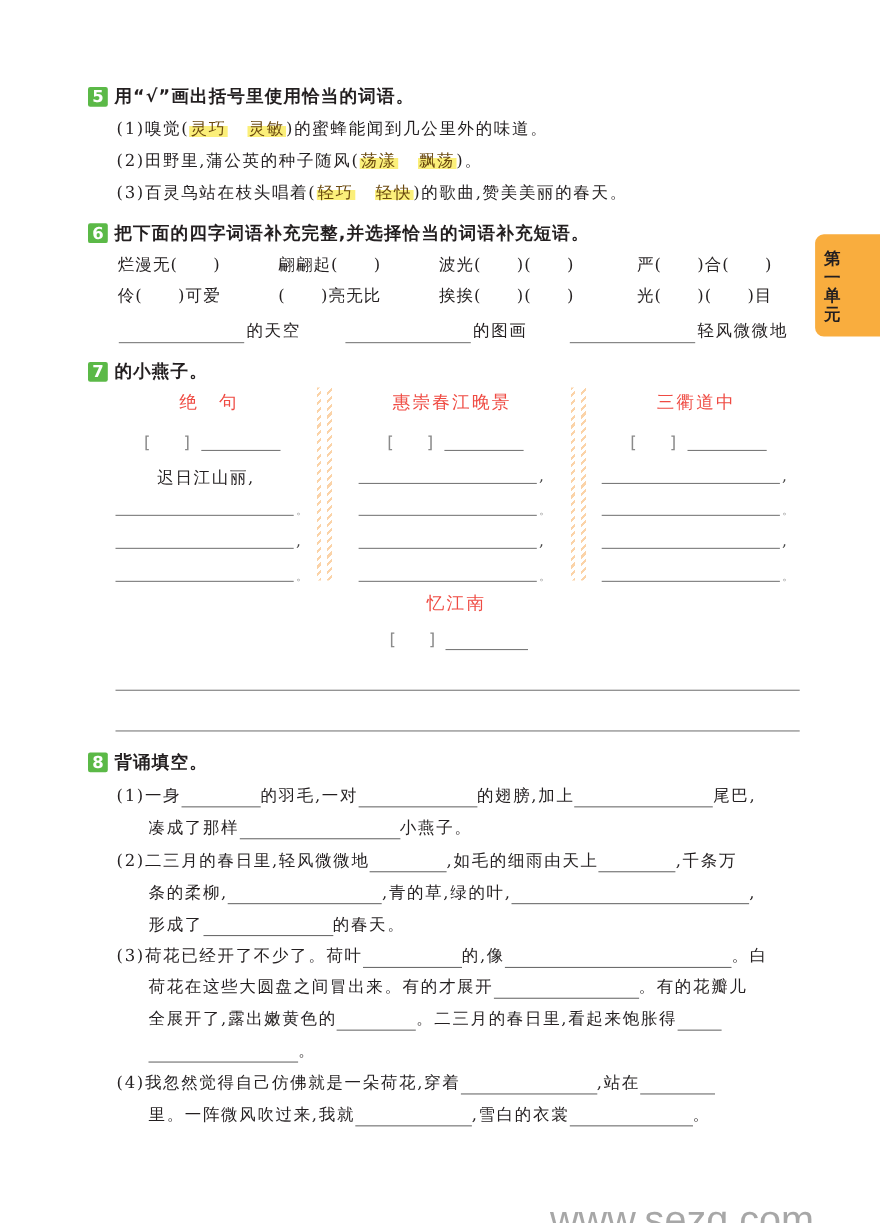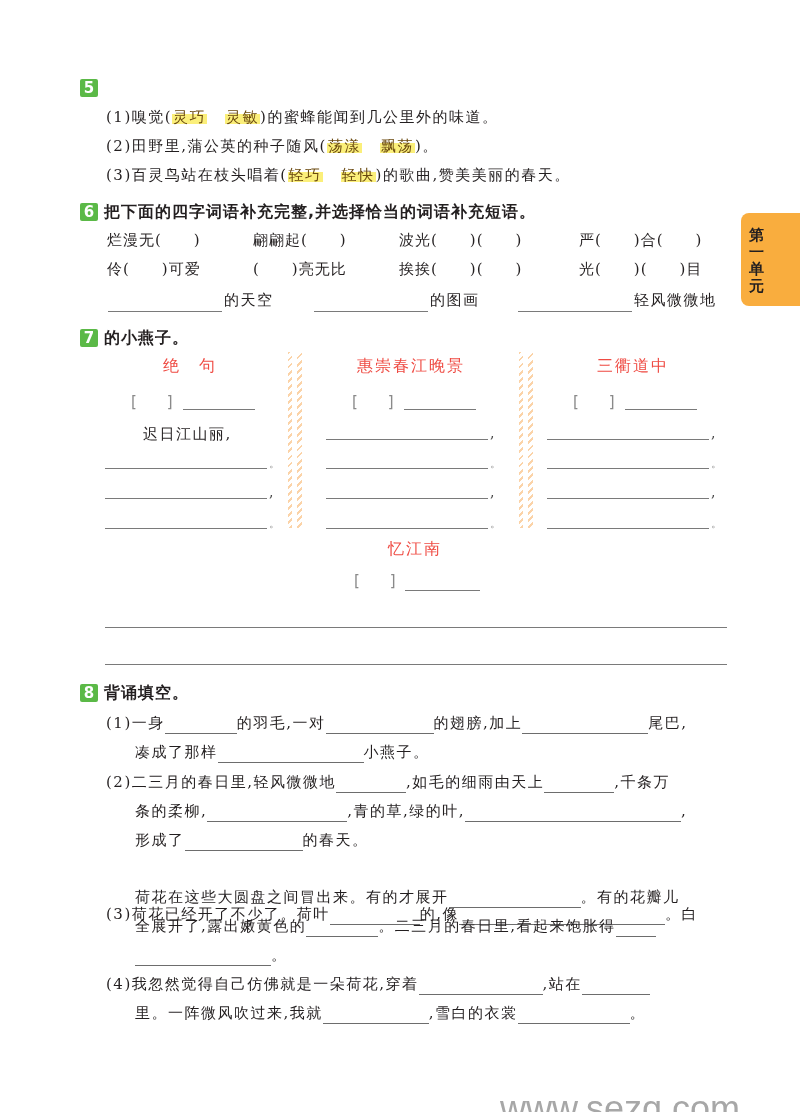--- a/index.html
+++ b/index.html
@@ -57,20 +57,21 @@
 </style>
 </head>
 <body>
 
 <div class="unit-tab">
   <span>第一单元</span>
 </div>
 
 <div class="q-head" style="top:77px;">
   <div class="q-num">5</div>
+  <div class="q-title">用“√”画出括号里使用恰当的词语。</div>
 </div>
 <div class="line-text" style="left:106px; top:106px;">
   <span>(1)嗅觉(</span><span class="hl">灵巧</span><span class="gap" style="width:18px"></span><span class="hl">灵敏</span><span>)的蜜蜂能闻到几公里外的味道。</span>
 </div>
 <div class="line-text" style="left:106px; top:135px;">
   <span>(2)田野里,蒲公英的种子随风(</span><span class="hl">荡漾</span><span class="gap" style="width:18px"></span><span class="hl">飘荡</span><span>)。</span>
 </div>
 <div class="line-text" style="left:106px; top:164px;">
   <span>(3)百灵鸟站在枝头唱着(</span><span class="hl">轻巧</span><span class="gap" style="width:18px"></span><span class="hl">轻快</span><span>)的歌曲,赞美美丽的春天。</span>
 </div>
@@ -162,21 +163,21 @@
 <div class="line-text" style="left:106px; top:771px;">
   <span>(2)二三月的春日里,轻风微微地</span><span class="blank" style="width:70px"></span><span>,如毛的细雨由天上</span><span class="blank" style="width:70px"></span><span>,千条万</span>
 </div>
 <div class="line-text" style="left:135px; top:800px;">
   <span>条的柔柳,</span><span class="blank" style="width:140px"></span><span>,青的草,绿的叶,</span><span class="blank" style="width:216px"></span><span>,</span>
 </div>
 <div class="line-text" style="left:135px; top:829px;">
   <span>形成了</span><span class="blank" style="width:118px"></span><span>的春天。</span>
 </div>
 
-<div class="line-text" style="left:106px; top:858px;margin-top:45px;">
+<div class="line-text" style="left:106px; top:858px;">
   <span>(3)荷花已经开了不少了。荷叶</span><span class="blank" style="width:90px"></span><span>的,像</span><span class="blank" style="width:206px"></span><span>。白</span>
 </div>
 <div class="line-text" style="left:135px; top:886px;">
   <span>荷花在这些大圆盘之间冒出来。有的才展开</span><span class="blank" style="width:132px"></span><span>。有的花瓣儿</span>
 </div>
 <div class="line-text" style="left:135px; top:915px;">
   <span>全展开了,露出嫩黄色的</span><span class="blank" style="width:72px"></span><span>。二三月的春日里,看起来饱胀得</span><span class="blank" style="width:40px"></span>
 </div>
 <div class="line-text" style="left:135px; top:944px;">
   <span class="blank" style="width:136px"></span><span>。</span>

